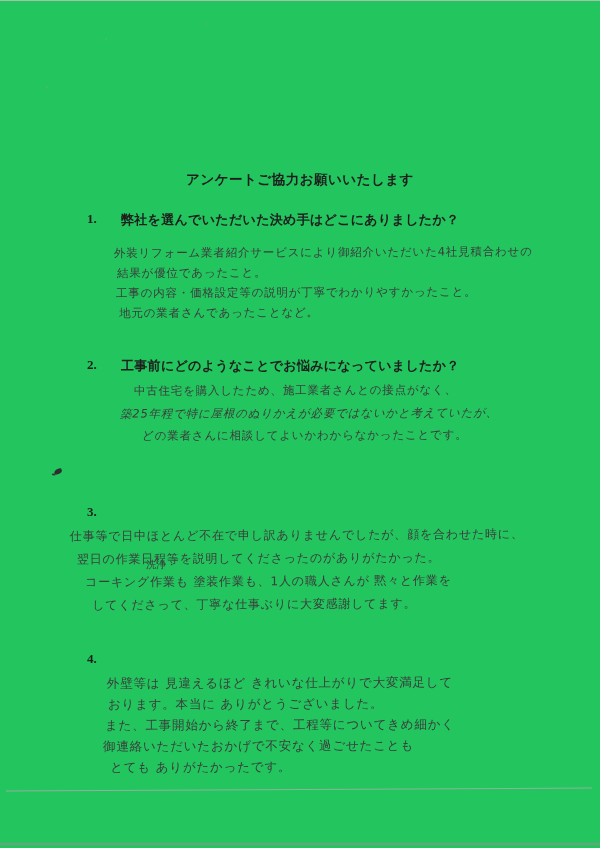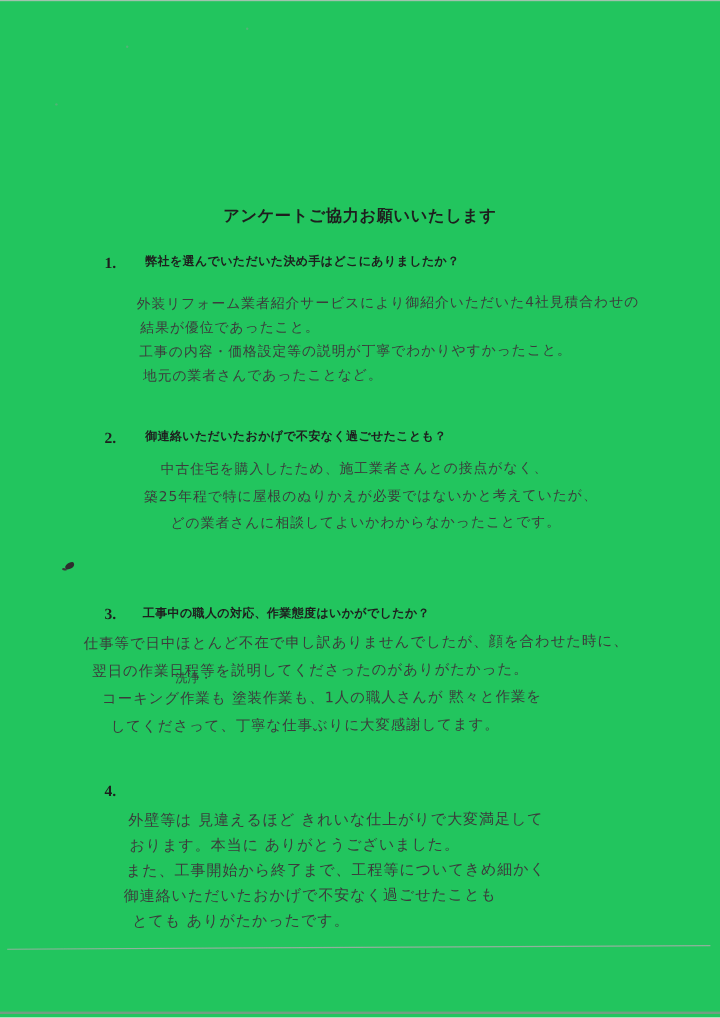--- a/index.html
+++ b/index.html
@@ -85,21 +85,21 @@
   .q-num {
     position: absolute;
     left: 87px;
     font-size: 13px;
     font-weight: bold;
     color: #1e1e1e;
   }
   .q-text {
     position: absolute;
     left: 121px;
-    font-size: 10px;
+    font-size: 13px;
     font-weight: bold;
     letter-spacing: .3px;
     color: #1e1e1e;
     white-space: nowrap;
   }
   #q-row-1 { top: 211px; }
   #q-row-2 { top: 357px; }
   #q-row-3 { top: 504px; }
   #q-row-4 { top: 651px; }
   #q-row-3 .q-text, #q-row-4 .q-text { left: 119px; }
@@ -159,33 +159,32 @@
   </div>
   <div class="answer" id="answer-1">
     <div class="hw" style="margin-left:1px;">外装リフォーム業者紹介サービスにより御紹介いただいた4社見積合わせの</div>
     <div class="hw" style="margin-left:4px;">結果が優位であったこと。</div>
     <div class="hw" style="margin-left:3px;">工事の内容・価格設定等の説明が丁寧でわかりやすかったこと。</div>
     <div class="hw" style="margin-left:6px;">地元の業者さんであったことなど。</div>
   </div>
 
   <div class="q-row" id="q-row-2">
     <span class="q-num">2.</span>
-    <span class="q-text">御連絡いただいたおかげで不安なく過ごせたことも？</span>
+    <span class="q-text">工事前にどのようなことでお悩みになっていましたか？</span>
   </div>
   <div class="answer" id="answer-2">
     <div class="hw" style="margin-left:16px;">中古住宅を購入したため、施工業者さんとの接点がなく、</div>
-    <div class="hw" style="margin-left:2px;">築25年程で特に屋根のぬりかえが必要ではないかと考えていたが、</div>
+    <div class="hw" style="margin-left:2px;font-style:italic;">築25年程で特に屋根のぬりかえが必要ではないかと考えていたが、</div>
     <div class="hw" style="margin-left:24px;">どの業者さんに相談してよいかわからなかったことです。</div>
   </div>
 
   <div class="ink-mark"></div>
 
   <div class="q-row" id="q-row-3">
     <span class="q-num">3.</span>
-    <span class="q-text">工事中の職人の対応、作業態度はいかがでしたか？</span>
   </div>
   <div class="answer" id="answer-3">
     <div class="hw" style="margin-left:2px;">仕事等で日中ほとんど不在で申し訳ありませんでしたが、顔を合わせた時に、</div>
     <div class="hw" style="margin-left:9px;">翌日の作業日程等を説明してくださったのがありがたかった。</div>
     <div class="hw" style="margin-left:17px;">コーキング作業も 塗装作業も、1人の職人さんが 黙々と作業を</div>
     <div class="hw" style="margin-left:24px;">してくださって、丁寧な仕事ぶりに大変感謝してます。</div>
   </div>
   <span class="hw-annotation">洗浄・</span>
 
   <div class="q-row" id="q-row-4">

